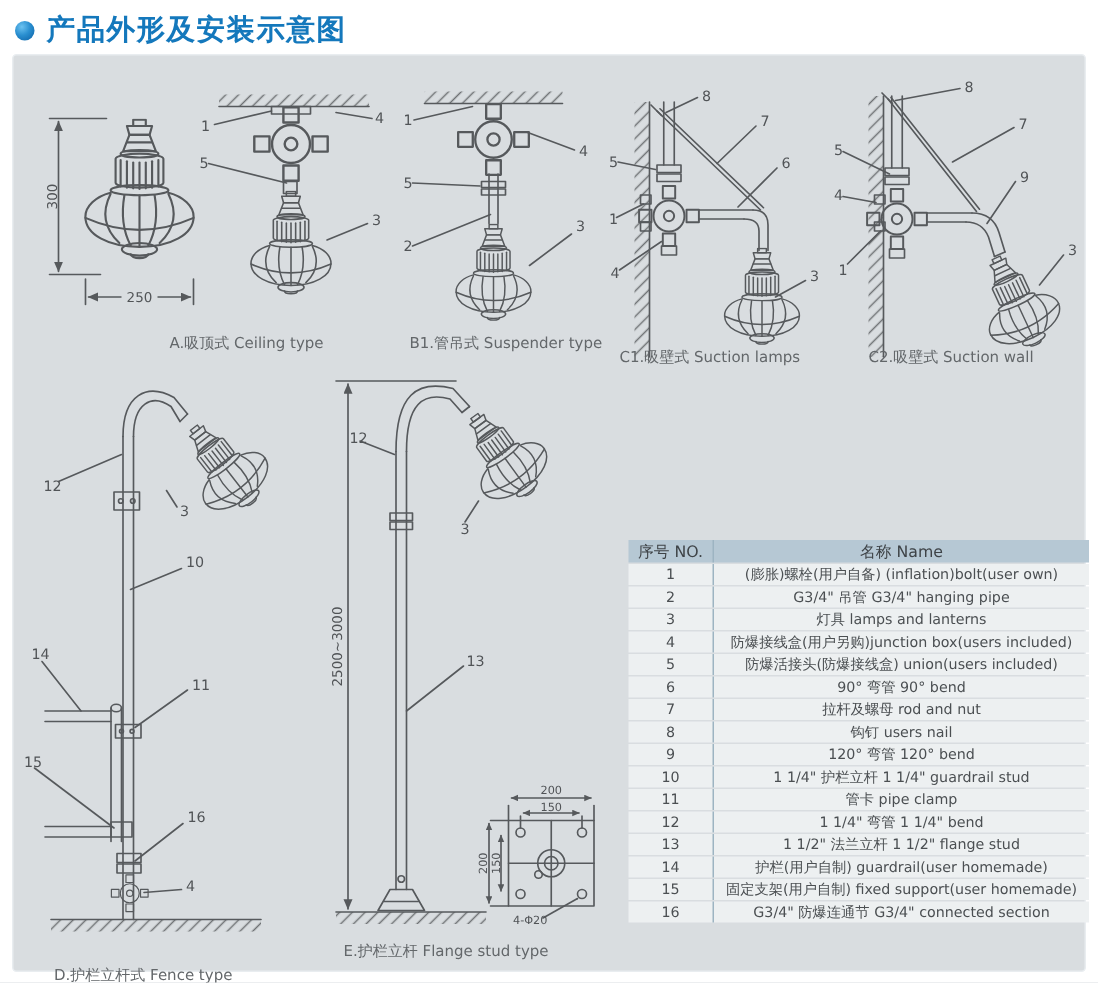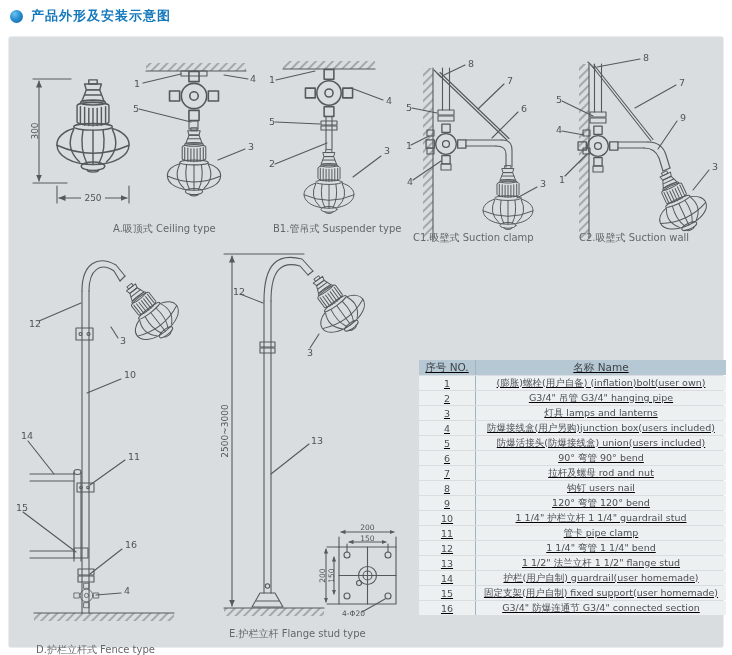--- a/index.html
+++ b/index.html
@@ -3,35 +3,35 @@
 <meta charset="utf-8">
 <style>
   html,body{margin:0;padding:0;}
   body{
     width:732px;height:655px;position:relative;background:#ffffff;overflow:hidden;
     font-family:"DejaVu Sans","Liberation Sans",sans-serif;
   }
   .header{position:absolute;left:10px;top:7px;display:flex;align-items:center;gap:8px;}
   .bullet{width:13px;height:13px;border-radius:50%;
     background:radial-gradient(circle at 35% 30%, #6cc2f0 0%, #2a8fd0 45%, #0b5fa4 100%);}
-  .title{font-size:13px;font-weight:bold;color:#1478bc;letter-spacing:1px;}
+  .title{font-size:19px;font-weight:bold;color:#1478bc;letter-spacing:1px;}
   .panel{position:absolute;left:8px;top:36px;width:716px;height:612px;
     background:#d9dde0;border-radius:3px;border:1px solid #e9edf0;box-sizing:border-box;}
   .dg{position:absolute;overflow:visible;}
   .ln{stroke:#56595c;stroke-width:1.1;fill:none;stroke-linecap:round;stroke-linejoin:round;}
   .lns{stroke:#56595c;stroke-width:1.7;fill:none;stroke-linecap:round;stroke-linejoin:round;}
   .lnb{stroke:#56595c;stroke-width:1.9;fill:none;stroke-linecap:round;stroke-linejoin:round;}
   .hatch{fill:url(#hatch);stroke:none;}
   svg text{font-family:"DejaVu Sans","Liberation Sans",sans-serif;}
   .co{font-size:9.5px;fill:#515457;stroke:none;}
   .dim{font-size:9px;fill:#515457;stroke:none;}
   .dims{font-size:7.5px;fill:#515457;stroke:none;}
   .caption{position:absolute;font-size:10px;color:#63676a;text-align:left;white-space:nowrap;}
   .parts{position:absolute;left:410px;top:322px;width:307px;
-    border-collapse:separate;border-spacing:0 1.6px;table-layout:fixed;text-decoration:underline;}
+    border-collapse:separate;border-spacing:0 1.6px;table-layout:fixed;}
   .parts th{background:#b6c8d4;color:#3e4347;font-weight:normal;font-size:10.5px;height:15px;padding:0;}
   .parts td{background:#edf0f1;color:#4b4f52;font-size:9.5px;height:14px;padding:0 2px;
     text-align:center;white-space:nowrap;overflow:hidden;}
   .parts .c-no, .parts th:first-child{width:56px;border-right:1.5px solid #9db4c2;}
 </style>
 </head>
 <body>
 
 <svg width="0" height="0" style="position:absolute">
   <defs>
@@ -324,21 +324,21 @@
     <text class="co" x="95" y="203">13</text>
     <text class="dims" x="151.5" y="288.5" text-anchor="middle">200</text>
     <text class="dims" x="151.5" y="299.5" text-anchor="middle">150</text>
     <text class="dims" transform="rotate(-90 106 334.5)" x="106" y="337" text-anchor="middle">200</text>
     <text class="dims" transform="rotate(-90 115 334.5)" x="115" y="337" text-anchor="middle">150</text>
     <text class="dims" x="126" y="375">4-Φ20</text>
   </svg>
 
   <div class="caption" style="left:104px;top:185px;width:106px">A.吸顶式 Ceiling type</div>
   <div class="caption" style="left:264px;top:185px;width:130px">B1.管吊式 Suspender type</div>
-  <div class="caption" style="left:404px;top:194px;width:132px">C1.吸壁式  Suction clamp</div>
+  <div class="caption" style="left:404px;top:194px;width:132px">C1.吸壁式  Suction lamps</div>
   <div class="caption" style="left:570px;top:194px;width:138px">C2.吸壁式  Suction wall</div>
   <div class="caption" style="left:27px;top:606px;width:150px">D.护栏立杆式  Fence type</div>
   <div class="caption" style="left:220px;top:590px;width:175px">E.护栏立杆  Flange stud type</div>
 
   <table class="parts">
     <thead>
       <tr>
         <th>序号 NO.</th>
         <th>名称 Name</th>
       </tr>

